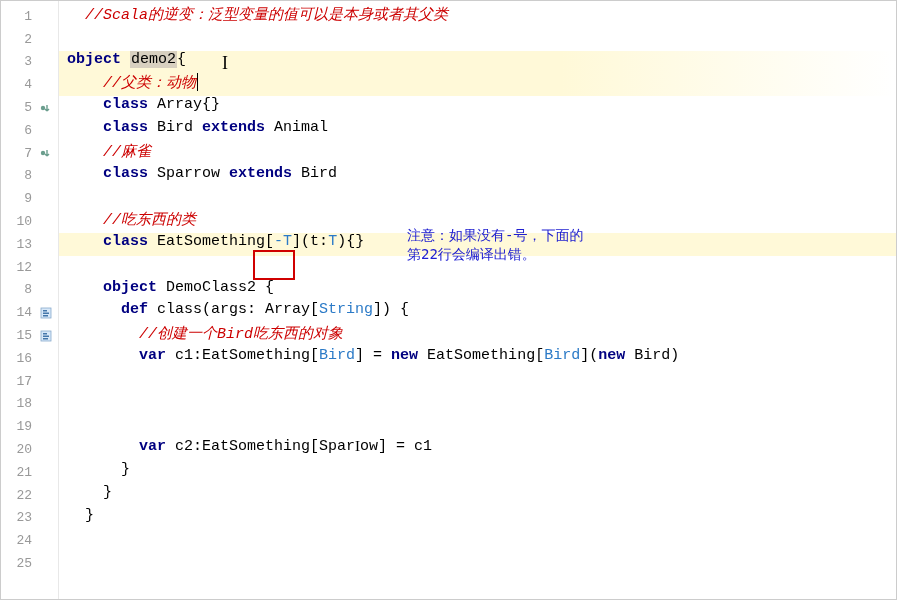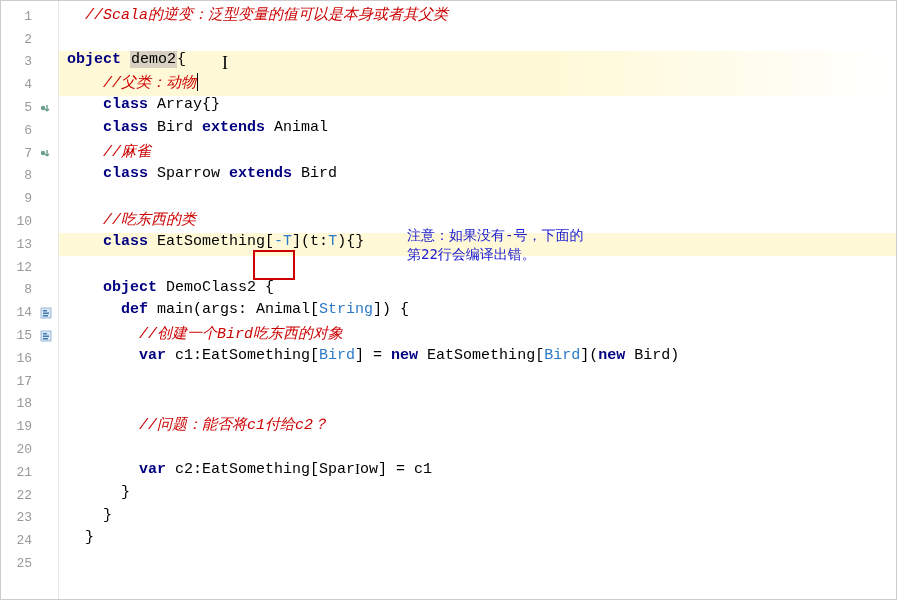--- a/index.html
+++ b/index.html
@@ -256,31 +256,30 @@
     <div class="line"></div>
 
     <div class="line"><span class="plain">    </span><span class="comment">//吃东西的类</span></div>
 
     <div class="line hl-solid"><span class="plain">    </span><span class="kw">class</span><span class="plain"> EatSomething</span><span class="plain">[</span><span class="type">-T</span><span class="plain">]</span><span class="plain">(t:</span><span class="type">T</span><span class="plain">){}</span></div>
 
     <div class="line"></div>
 
     <div class="line"><span class="plain">    </span><span class="kw">object</span><span class="plain"> DemoClass2 {</span></div>
 
-    <div class="line"><span class="plain">      </span><span class="kw">def</span><span class="plain"> main(args: Animal[</span><span class="type">String</span><span class="plain">]) {</span></div>
+    <div class="line"><span class="plain">      </span><span class="kw">def</span><span class="plain"> class(args: Array[</span><span class="type">String</span><span class="plain">]) {</span></div>
 
     <div class="line"><span class="plain">        </span><span class="comment">//创建一个Bird吃东西的对象</span></div>
 
     <div class="line"><span class="plain">        </span><span class="kw">var</span><span class="plain"> c1:EatSomething[</span><span class="type">Bird</span><span class="plain">] = </span><span class="kw">new</span><span class="plain"> EatSomething[</span><span class="type">Bird</span><span class="plain">](</span><span class="kw">new</span><span class="plain"> Bird)</span></div>
 
     <div class="line"></div>
 
     <div class="line"><span class="plain">        </span></div>
 
-    <div class="line"><span class="plain">        </span><span class="comment">//问题：能否将c1付给c2？</span></div>
 
     <div class="line"><span class="plain">        </span></div>
 
     <div class="line"><span class="plain">        </span><span class="kw">var</span><span class="plain"> c2:EatSomething[Spar</span><span class="ibeam" style="font-size:15px;transform:none;">I</span><span class="plain">ow] = c1</span></div>
 
     <div class="line"><span class="plain">      </span><span class="plain">}</span></div>
 
     <div class="line"><span class="plain">    </span><span class="plain">}</span></div>
 
     <div class="line"><span class="plain">  </span><span class="plain">}</span></div>

